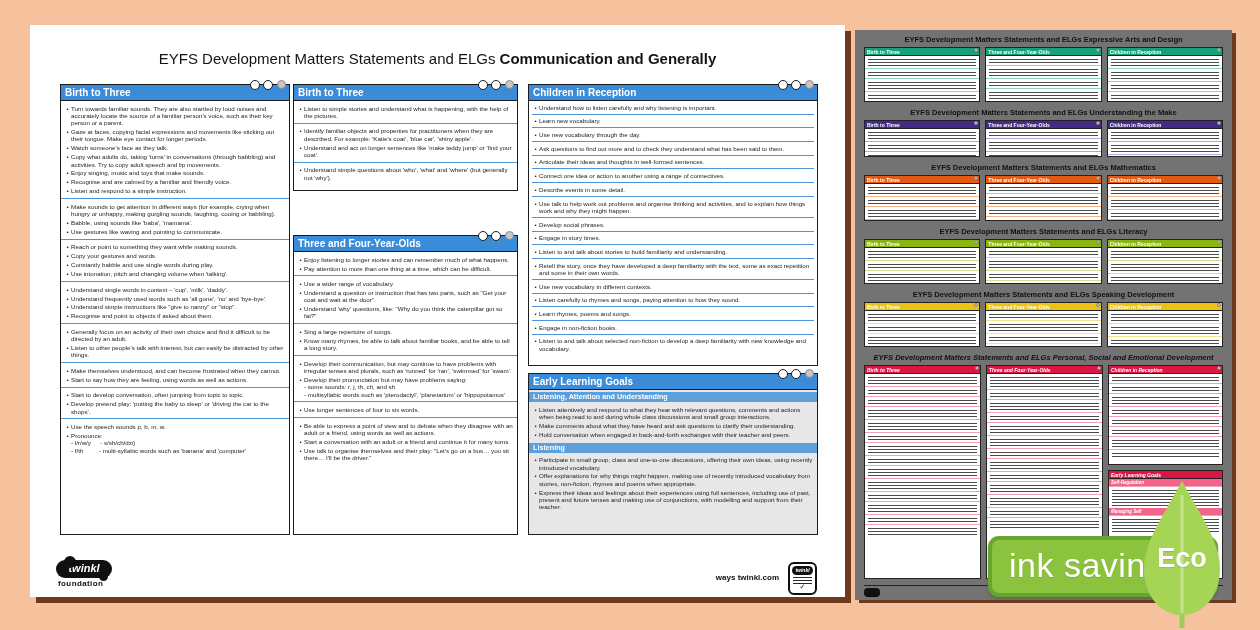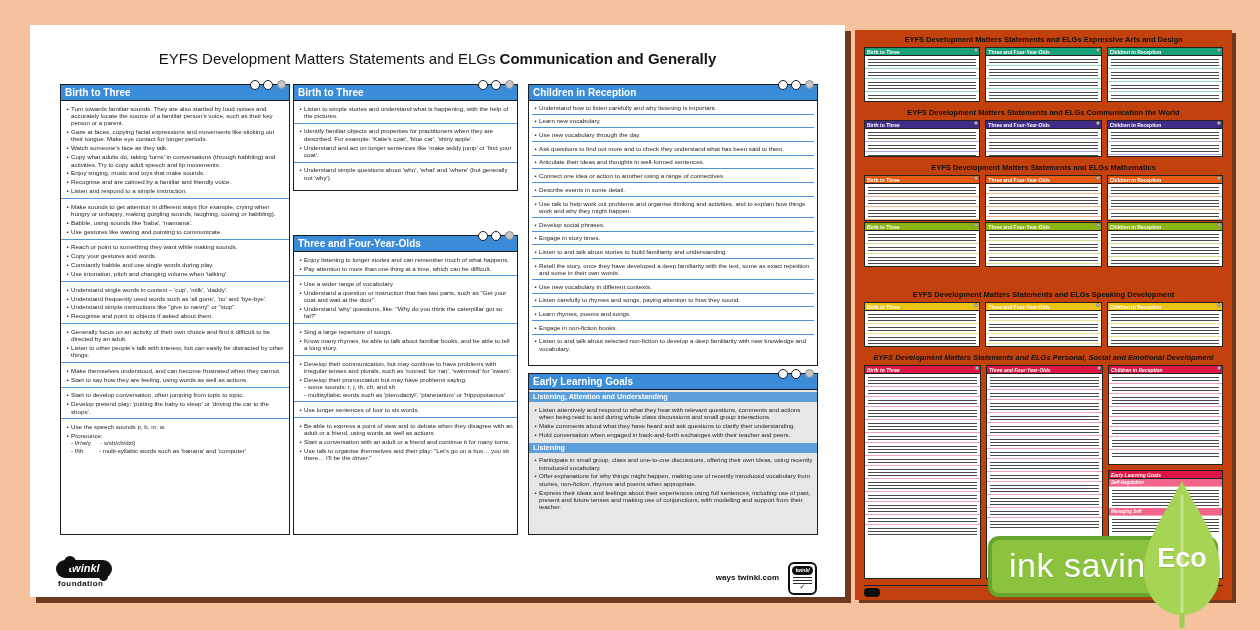--- a/index.html
+++ b/index.html
@@ -40,21 +40,21 @@
   .tw-cloud::after{content:'';position:absolute;right:4px;bottom:-3px;width:9px;height:9px;border-radius:50%;background:#101010}
   .tw-found{font-size:8px;font-weight:bold;color:#101010;letter-spacing:.4px;margin:1px 0 0 2px}
   #page-num{position:absolute;left:0;right:0;top:547px;text-align:center;font-size:8px;color:#222}
   #visit{position:absolute;right:66px;top:548px;font-size:8px;font-weight:bold;color:#101010}
   #quality-badge{position:absolute;right:28px;top:537px;width:29px;height:33px;border:2px solid #101010;border-radius:6px;background:#fff;padding-top:2px}
   .qb-cloud{margin:0 auto;width:21px;height:9px;background:#101010;border-radius:5px;color:#fff;font-weight:bold;font-style:italic;font-size:5px;text-align:center;line-height:9px}
   .qb-lines{margin:2px auto 0;width:19px;height:7px;background:repeating-linear-gradient(to bottom,#2a2a2a 0,#2a2a2a 1px,transparent 1px,transparent 3px)}
   .qb-check{text-align:center;font-size:7px;line-height:6px;color:#101010}
   
   #side-stack{position:absolute;left:855px;top:30px;width:377px;height:570px}
-  .mini{position:relative;background:#c2410c;box-shadow:4px 3px 0 #6d3a20;overflow:hidden}
+  .mini{position:relative;background:#737373;box-shadow:4px 3px 0 #6d3a20;overflow:hidden}
   .mini-title{text-align:center;font-weight:bold;font-size:7.5px;color:#111;padding:5px 0 3px;white-space:nowrap}
   .mini-cols{display:flex;gap:5px;padding:0 9px;align-items:stretch}
   .mini-card{flex:1;border:1px solid #222;background:#fff;display:flex;flex-direction:column;overflow:hidden}
   .mini-h{position:relative;flex:none;height:8px;background:var(--c);border-bottom:1px solid #222;color:#fff;font-weight:bold;font-size:5px;line-height:8px;padding:0 2px;white-space:nowrap;overflow:hidden}
   .mini-dot{position:absolute;right:1px;top:0px;width:4px;height:4px;border-radius:50%;background:#c9c9c9;border:1px solid #848484}
   .mini-b{flex:1;overflow:hidden}
   .simgrp{padding:1px 0}
   .simgrp:not(:first-child){border-top:1px solid var(--d)}
   .sim{margin:2px 3px 1px;background:repeating-linear-gradient(to bottom,#4a4a4a 0,#4a4a4a 1px,transparent 1px,transparent 3px)}
   .mini-colwrap{flex:1;display:flex;flex-direction:column;gap:5px}
@@ -495,21 +495,21 @@
                 <div class="sim" style="height: 4px;"></div>
               </div>
               <div class="simgrp" style="--d: #8fd4bc;">
                 <div class="sim" style="height: 4px;"></div>
               </div>
             </div>
           </div>
         </div>
       </div>
       <div class="mini" style="height: 55px;">
-        <div class="mini-title"><span>EYFS Development Matters Statements and ELGs </span><b>Communication the World</b></div>
+        <div class="mini-title"><span>EYFS Development Matters Statements and ELGs </span><b>Understanding the Make</b></div>
         <div class="mini-cols" style="height: 37px;">
           <div class="mini-card" style="--c: #432c87; --d: #b3a6d9;">
             <div class="mini-h">Birth to Three<span class="mini-dot"></span></div>
             <div class="mini-b">
               <div class="simgrp" style="--d: #b3a6d9;">
                 <div class="sim" style="height: 7px;"></div>
               </div>
               <div class="simgrp" style="--d: #b3a6d9;">
                 <div class="sim" style="height: 4px;"></div>
               </div>
@@ -590,20 +590,21 @@
               </div>
               <div class="simgrp" style="--d: #f5b289;">
                 <div class="sim" style="height: 4px;"></div>
               </div>
               <div class="simgrp" style="--d: #f5b289;"></div>
             </div>
           </div>
         </div>
       </div>
       <div class="mini" style="height: 63px;">
+        <div class="mini-title"><span>EYFS Development Matters Statements and ELGs </span><b>Literacy</b></div>
         <div class="mini-cols" style="height: 45px;">
           <div class="mini-card" style="--c: #8ab50f; --d: #cfe08e;">
             <div class="mini-h">Birth to Three<span class="mini-dot"></span></div>
             <div class="mini-b">
               <div class="simgrp" style="--d: #cfe08e;">
                 <div class="sim" style="height: 7px;"></div>
               </div>
               <div class="simgrp" style="--d: #cfe08e;">
                 <div class="sim" style="height: 4px;"></div>
               </div>

